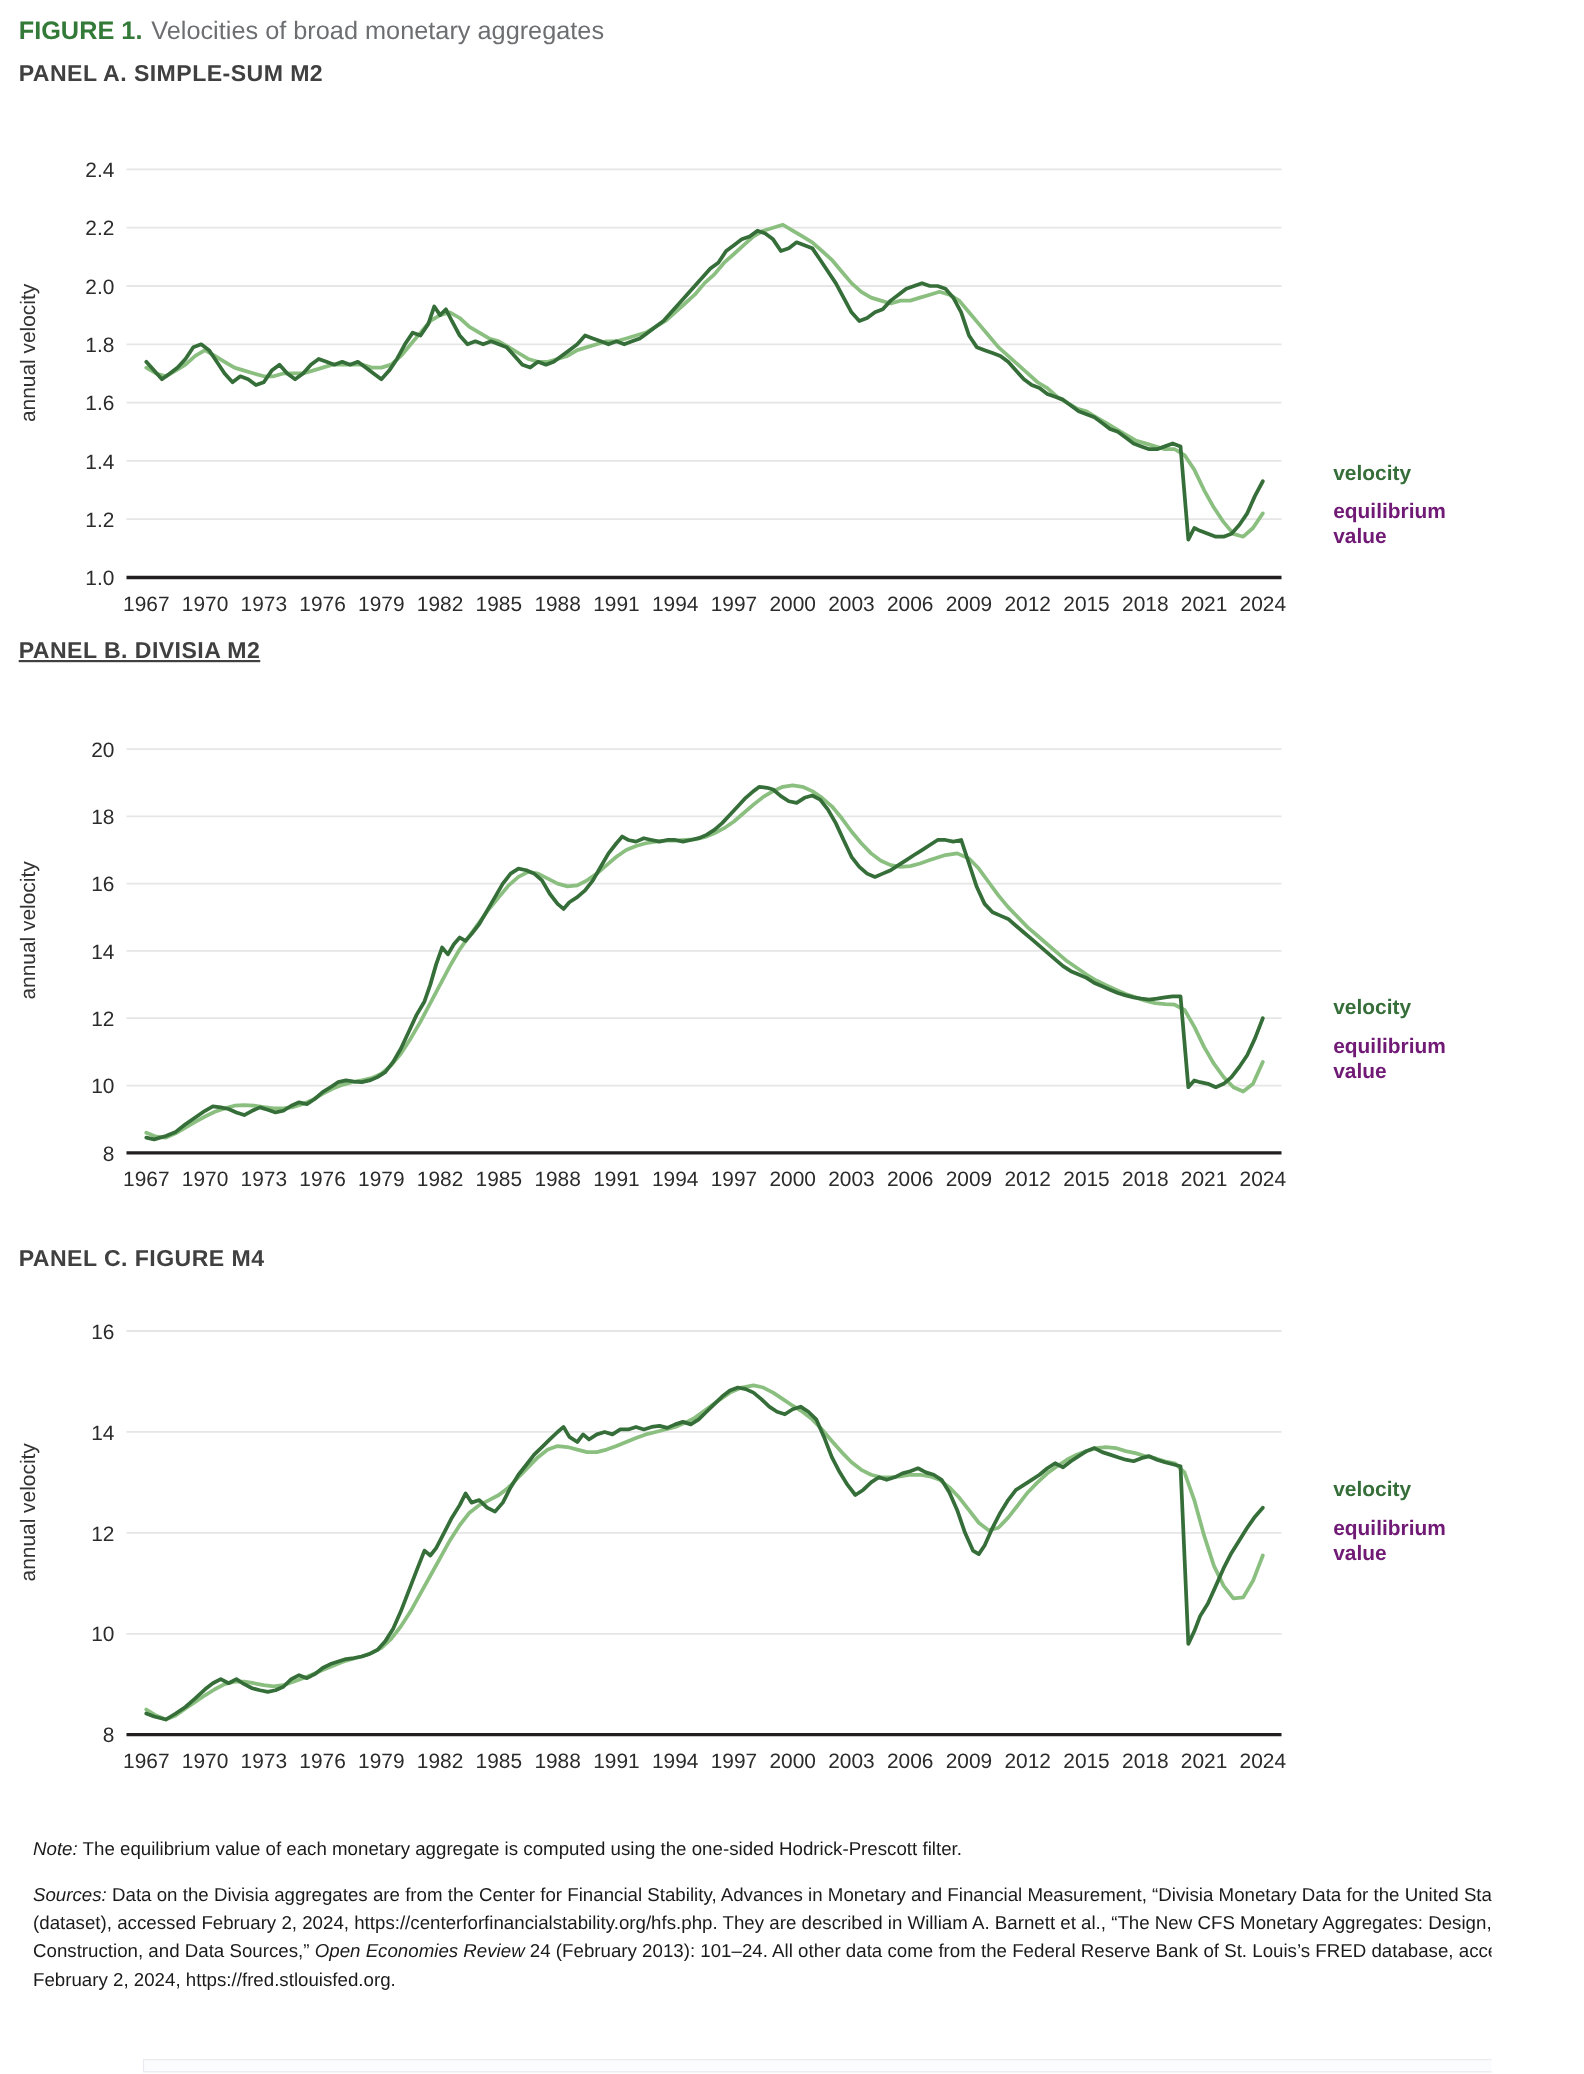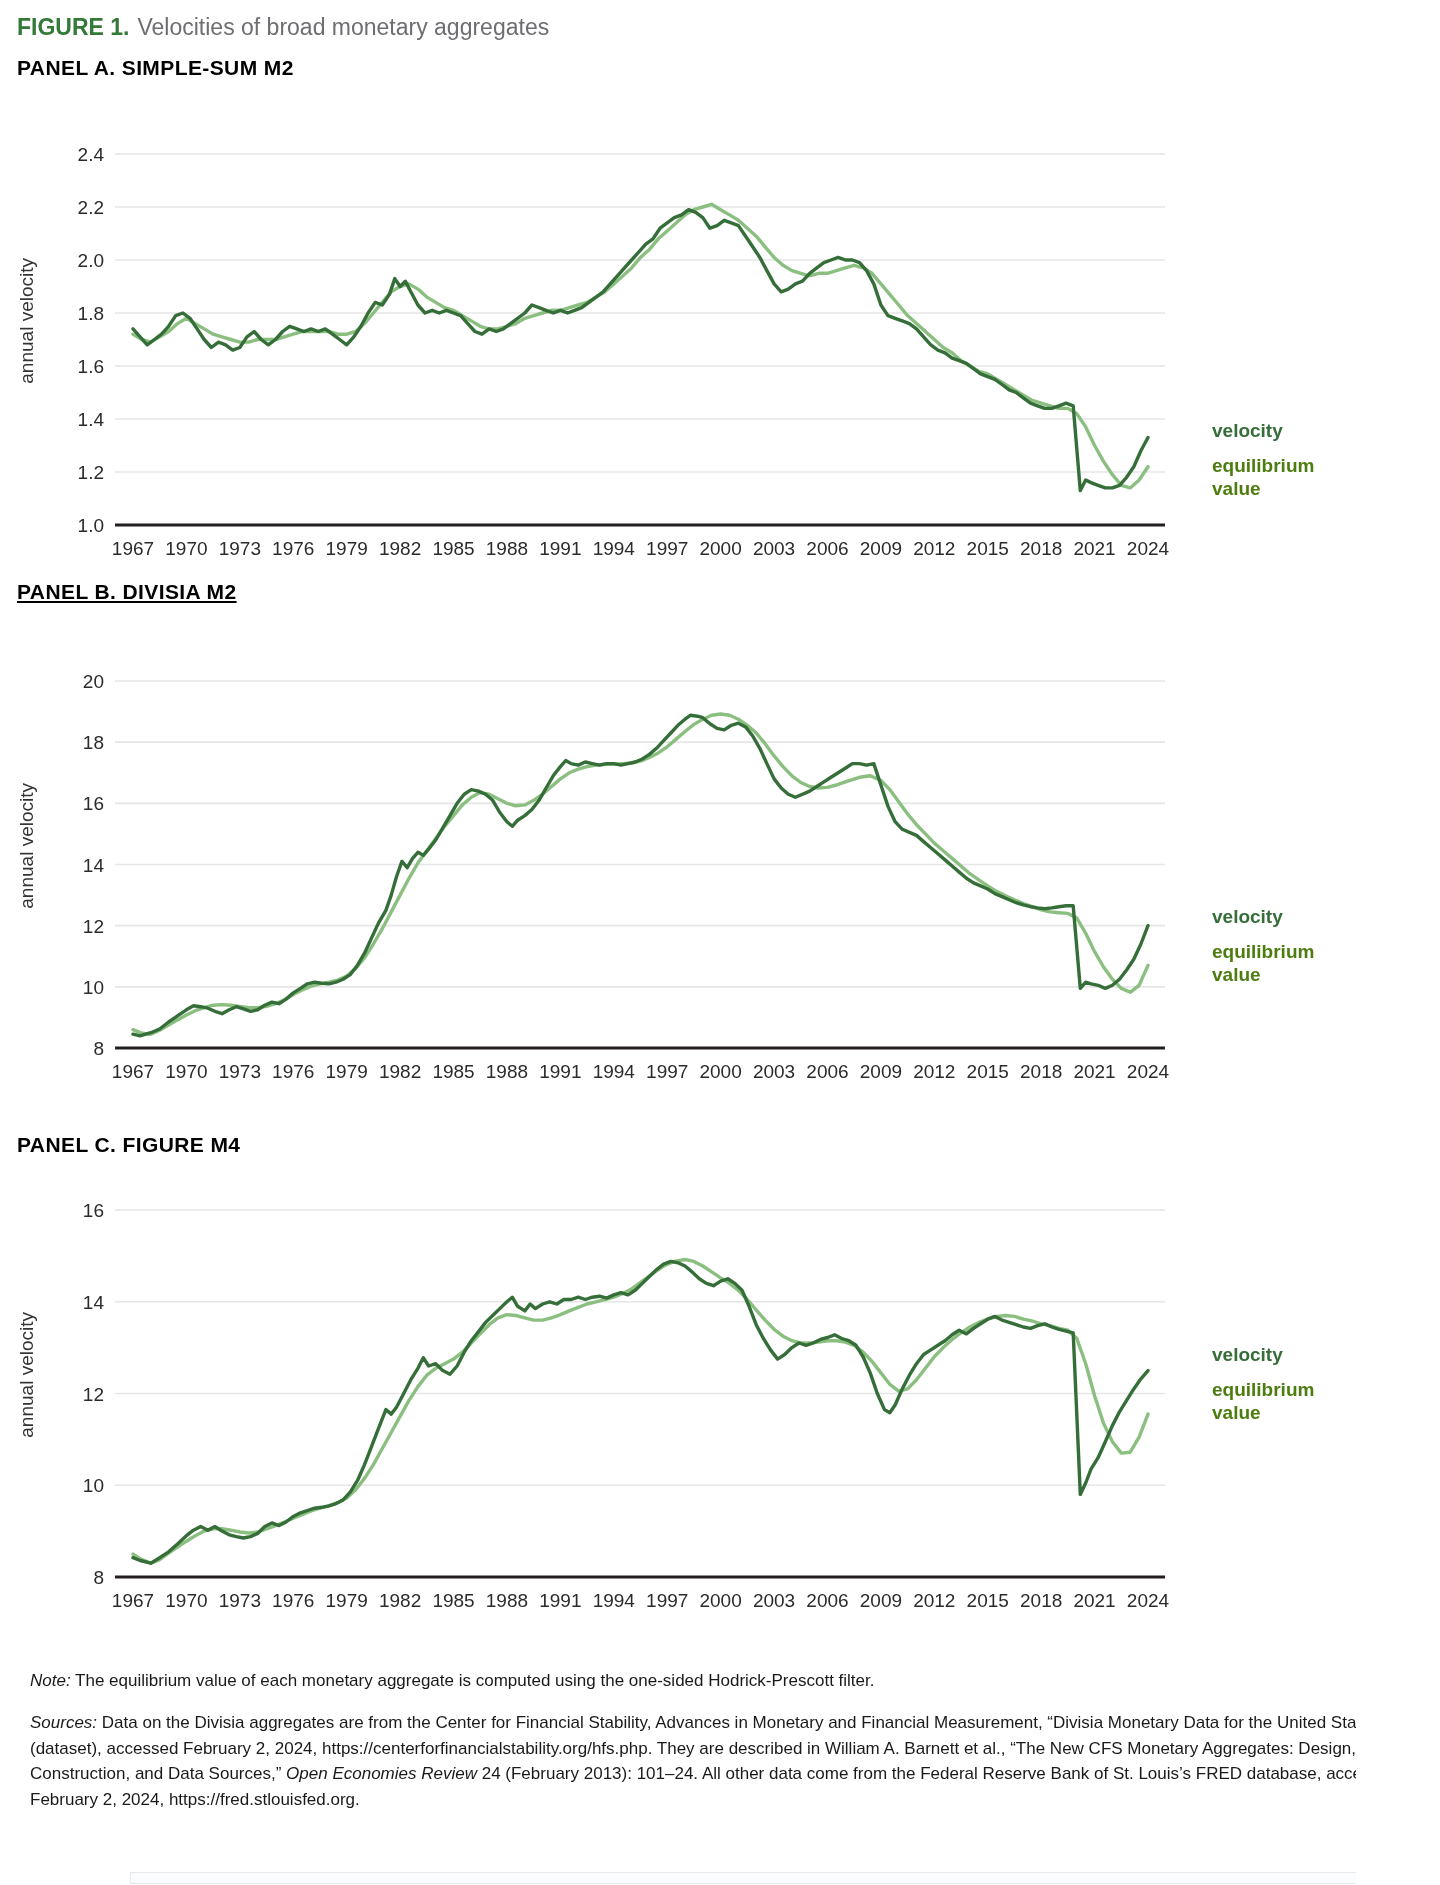--- a/index.html
+++ b/index.html
@@ -1,36 +1,36 @@
 <!DOCTYPE html>
 <html><head>
 <meta charset="utf-8">
 <style>
   html,body{margin:0;padding:0;background:#ffffff;}
   .page{position:relative;width:1356px;height:1885px;background:#fff;overflow:hidden;
         font-family:"Liberation Sans", sans-serif;}
   .fig-title{position:absolute;left:17px;top:14px;font-size:23px;line-height:1.2;}
   .fig-label{font-weight:bold;color:#337a38;margin-right:8px;}
   .fig-text{color:#6d6e71;font-weight:500;}
-  .panel-heading{position:absolute;left:17px;font-size:21px;font-weight:bold;color:#000000;
+  .panel-heading{position:absolute;left:17px;font-size:21px;font-weight:bold;color:#404040;
                  letter-spacing:0.4px;margin:0;}
   .heading-a{top:56px;}
   .heading-b{top:580px;text-decoration:underline;}
   .heading-c{top:1133px;}
   .ylab{position:absolute;left:16px;width:26px;font-size:19px;color:#333333;
         writing-mode:vertical-rl;transform:rotate(180deg);white-space:nowrap;}
   .ylab-a{top:258px;}
   .ylab-b{top:783px;}
   .ylab-c{top:1312px;}
   .legend{position:absolute;left:1212px;font-size:19px;font-weight:bold;line-height:1.2;}
   .legend-a{top:420px;}
   .legend-b{top:906px;}
   .legend-c{top:1344px;}
   .leg-velocity{color:#356e38;margin-bottom:12px;}
-  .leg-eq{color:#4d7c0f;}
+  .leg-eq{color:#701a75;}
   #plots{position:absolute;left:0;top:0;}
   .footnote{position:absolute;left:14px;top:1652px;width:1414px;font-size:17px;
             line-height:1.52;color:#1a1a1a;}
   .footnote p{margin:16px;}
   .footnote em{font-style:italic;}
   .bottom-strip{position:absolute;left:130px;top:1872px;width:1308px;height:12px;
                 background:#fbfcfd;border:1px solid #e7e9ee;box-sizing:border-box;}
 </style>
 </head>
 <body>

